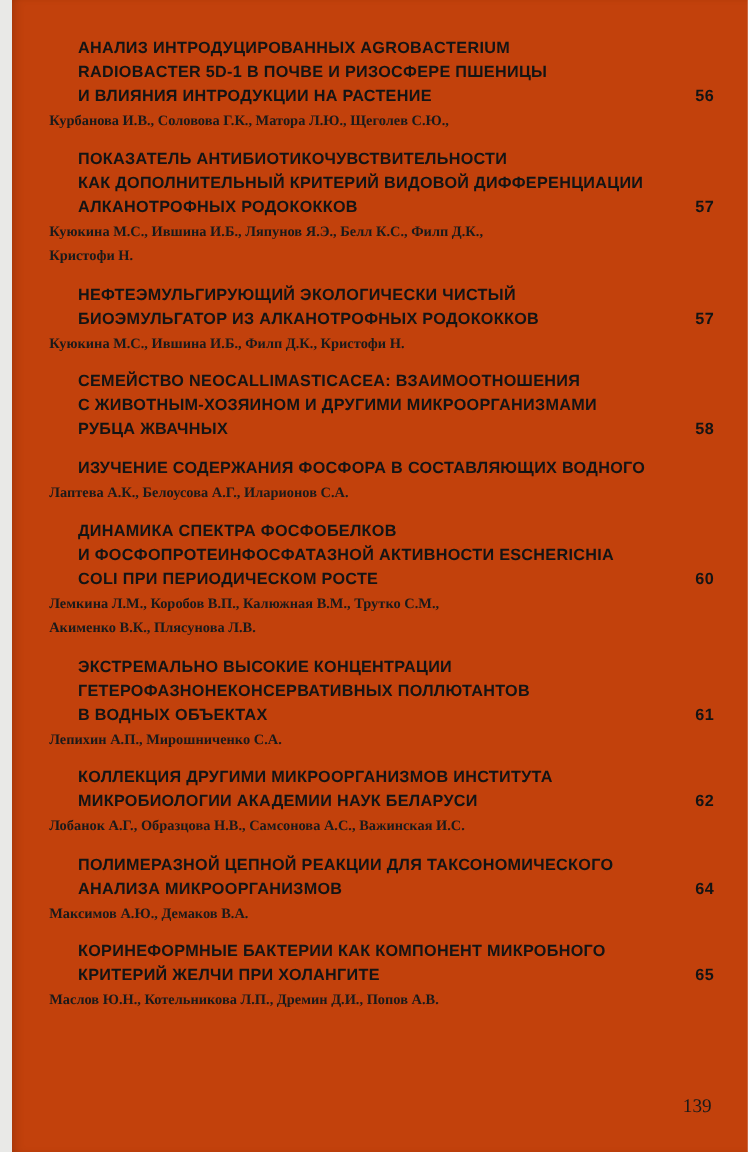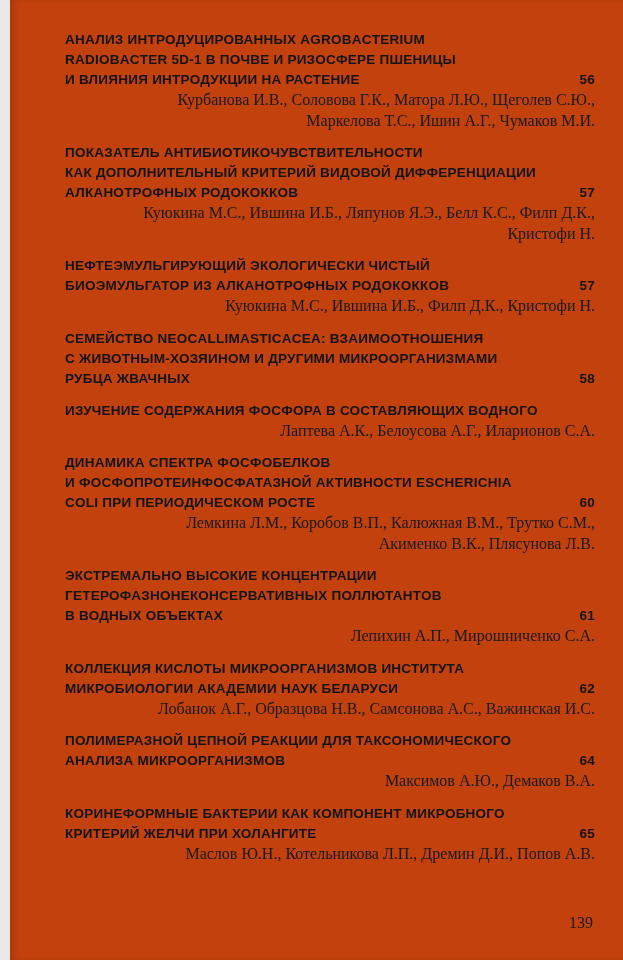--- a/index.html
+++ b/index.html
@@ -52,26 +52,25 @@
   .page-ref {
     flex: 0 0 auto;
     font-family: "Liberation Sans", sans-serif;
     font-weight: 700;
     font-size: 13.5px;
     color: #141414;
     padding-left: 12px;
   }
   .author-line {
     font-family: "Liberation Serif", serif;
-    font-weight: 400;
-    font-size: 16px;
+    font-weight: 700;
+    font-size: 12px;
     line-height: 20.5px;
     color: #1a1a1a;
     white-space: nowrap;
-    text-align: right;
   }
   .footer {
     position: absolute;
     right: 40px;
     bottom: 28px;
   }
   .folio {
     font-family: "Liberation Serif", serif;
     font-size: 16px;
     color: #1a1a1a;
@@ -83,21 +82,20 @@
 <div class="page">
   <div class="toc" id="toc">
       <div class="entry">
         <div class="title-line">АНАЛИЗ ИНТРОДУЦИРОВАННЫХ AGROBACTERIUM</div>
         <div class="title-line">RADIOBACTER 5D-1 В ПОЧВЕ И РИЗОСФЕРЕ ПШЕНИЦЫ</div>
         <div class="title-line last">
           <span class="title-text">И ВЛИЯНИЯ ИНТРОДУКЦИИ НА РАСТЕНИЕ</span>
           <span class="page-ref">56</span>
         </div>
         <div class="author-line">Курбанова И.В., Соловова Г.К., Матора Л.Ю., Щеголев С.Ю.,</div>
-        <div class="author-line">Маркелова Т.С., Ишин А.Г., Чумаков М.И.</div>
       </div>
       <div class="entry">
         <div class="title-line">ПОКАЗАТЕЛЬ АНТИБИОТИКОЧУВСТВИТЕЛЬНОСТИ</div>
         <div class="title-line">КАК ДОПОЛНИТЕЛЬНЫЙ КРИТЕРИЙ ВИДОВОЙ ДИФФЕРЕНЦИАЦИИ</div>
         <div class="title-line last">
           <span class="title-text">АЛКАНОТРОФНЫХ РОДОКОККОВ</span>
           <span class="page-ref">57</span>
         </div>
         <div class="author-line">Куюкина М.С., Ившина И.Б., Ляпунов Я.Э., Белл К.С., Филп Д.К.,</div>
         <div class="author-line">Кристофи Н.</div>
@@ -135,21 +133,21 @@
       <div class="entry">
         <div class="title-line">ЭКСТРЕМАЛЬНО ВЫСОКИЕ КОНЦЕНТРАЦИИ</div>
         <div class="title-line">ГЕТЕРОФАЗНОНЕКОНСЕРВАТИВНЫХ ПОЛЛЮТАНТОВ</div>
         <div class="title-line last">
           <span class="title-text">В ВОДНЫХ ОБЪЕКТАХ</span>
           <span class="page-ref">61</span>
         </div>
         <div class="author-line">Лепихин А.П., Мирошниченко С.А.</div>
       </div>
       <div class="entry">
-        <div class="title-line">КОЛЛЕКЦИЯ КИСЛОТЫ МИКРООРГАНИЗМОВ ИНСТИТУТА</div>
+        <div class="title-line">КОЛЛЕКЦИЯ ДРУГИМИ МИКРООРГАНИЗМОВ ИНСТИТУТА</div>
         <div class="title-line last">
           <span class="title-text">МИКРОБИОЛОГИИ АКАДЕМИИ НАУК БЕЛАРУСИ</span>
           <span class="page-ref">62</span>
         </div>
         <div class="author-line">Лобанок А.Г., Образцова Н.В., Самсонова А.С., Важинская И.С.</div>
       </div>
       <div class="entry">
         <div class="title-line">ПОЛИМЕРАЗНОЙ ЦЕПНОЙ РЕАКЦИИ ДЛЯ ТАКСОНОМИЧЕСКОГО</div>
         <div class="title-line last">
           <span class="title-text">АНАЛИЗА МИКРООРГАНИЗМОВ</span>

